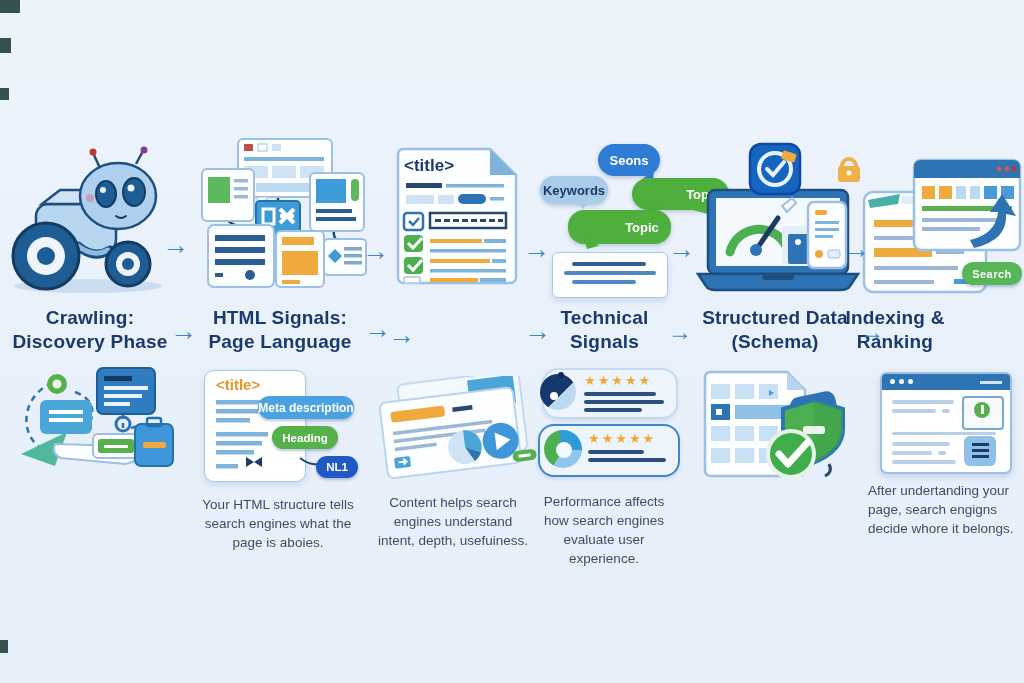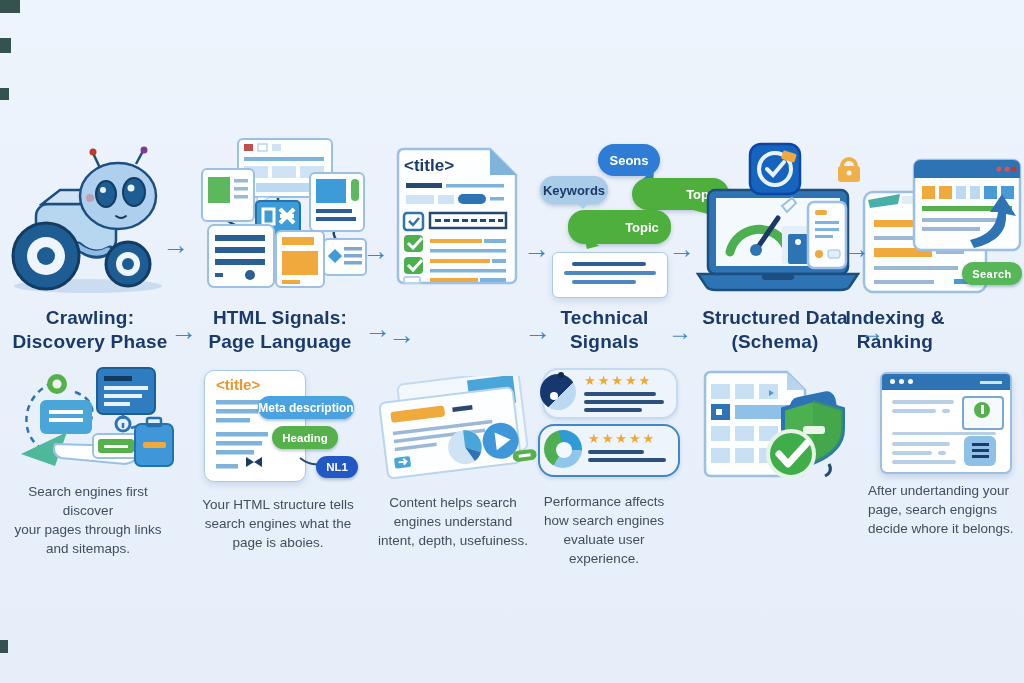--- a/index.html
+++ b/index.html
@@ -390,23 +390,20 @@
     <div class="gline" style="left:10px;top:68px;width:58px;height:3.5px;"></div>
     <div class="gline" style="left:10px;top:77px;width:40px;height:3.5px;"></div>
     <div class="gline" style="left:56px;top:77px;width:8px;height:3.5px;"></div>
     <div class="gline" style="left:10px;top:86px;width:64px;height:3.5px;"></div>
     <div class="abs" style="left:82px;top:62px;width:32px;height:30px;border-radius:6px;background:#8fc0e8;"></div>
     <div class="abs" style="left:90px;top:69px;width:17px;height:3px;background:#1d3b66;"></div>
     <div class="abs" style="left:90px;top:75px;width:17px;height:3px;background:#1d3b66;"></div>
     <div class="abs" style="left:90px;top:81px;width:17px;height:3px;background:#1d3b66;"></div>
   </div>
 
-  <div class="col-desc" style="left:2px;top:483px;width:172px;">Search engines first discover
-your pages through links
-and sitemaps.</div>
   <div class="col-desc" style="left:372px;top:494px;width:162px;">Content helps search
 engines understand
 intent, depth, usefuiness.</div>
   <div class="col-desc" style="left:194px;top:496px;width:168px;">Your HTML structure tells
 search engines what the
 page is aboies.</div>
   <div class="col-desc" style="left:528px;top:483px;width:152px;margin-top:10px;">Performance affects
 how search engines
 evaluate user experience.</div>
   <div class="col-desc" style="left:868px;top:482px;width:156px;text-align:left;">After undertanding your

